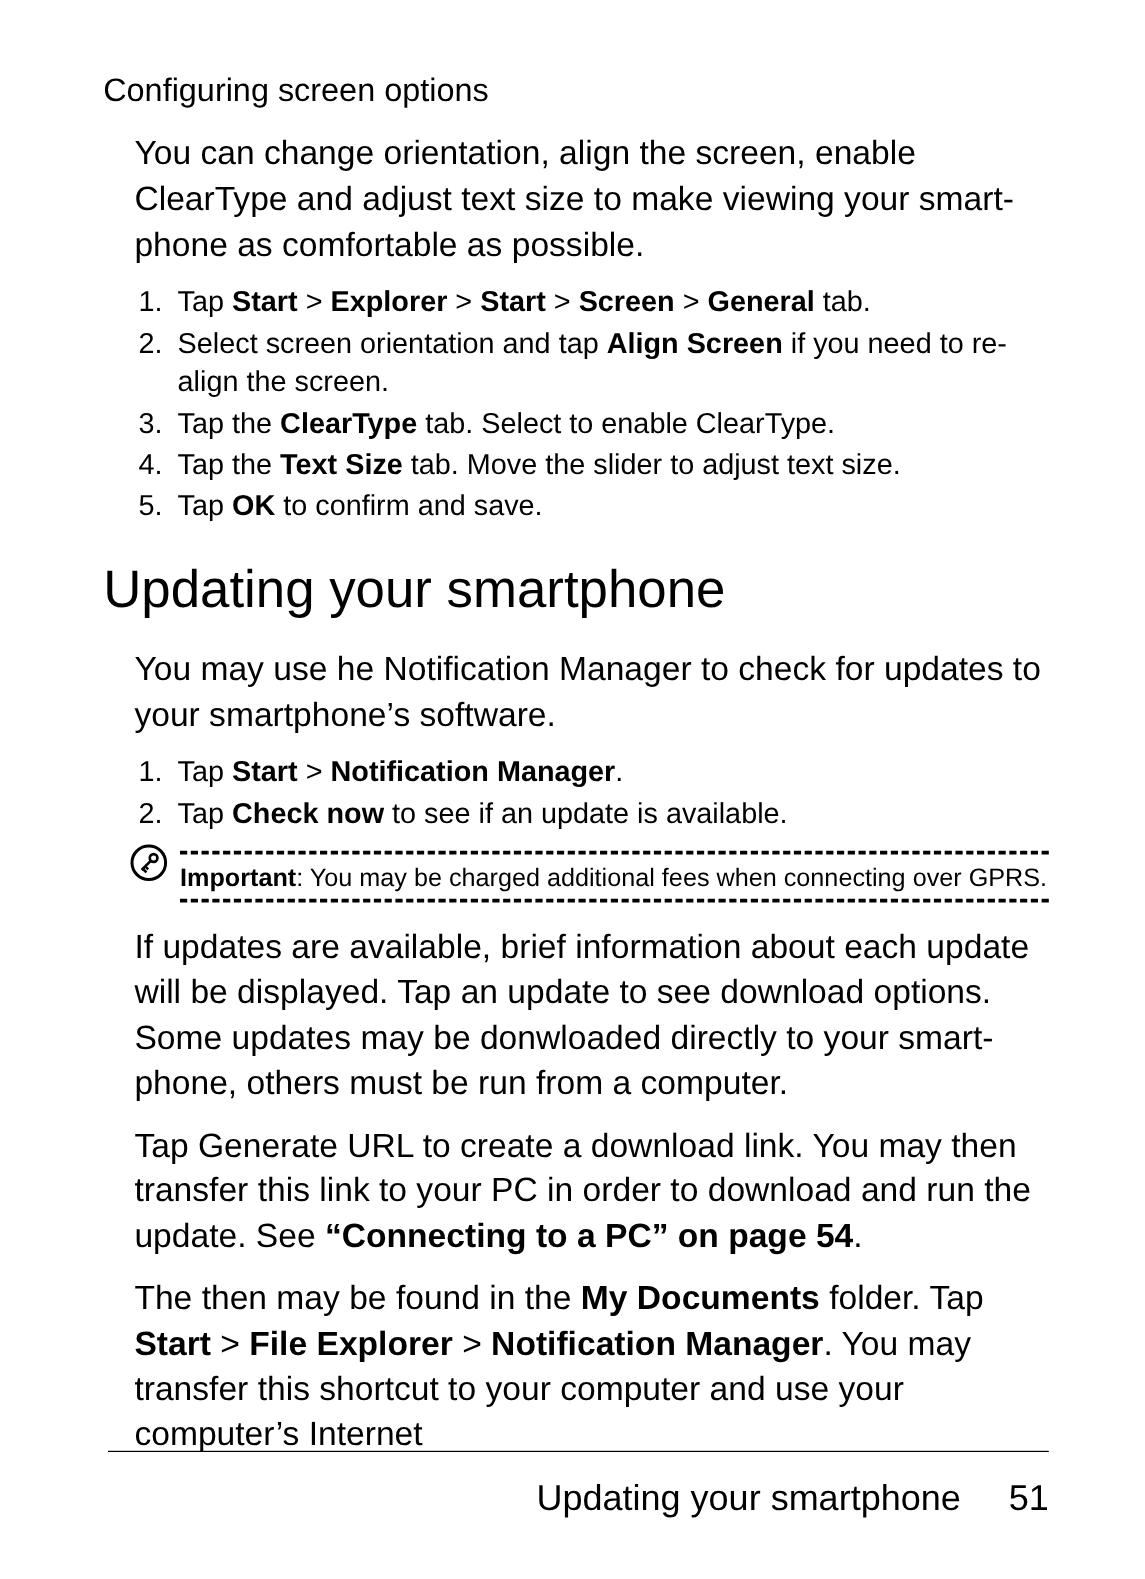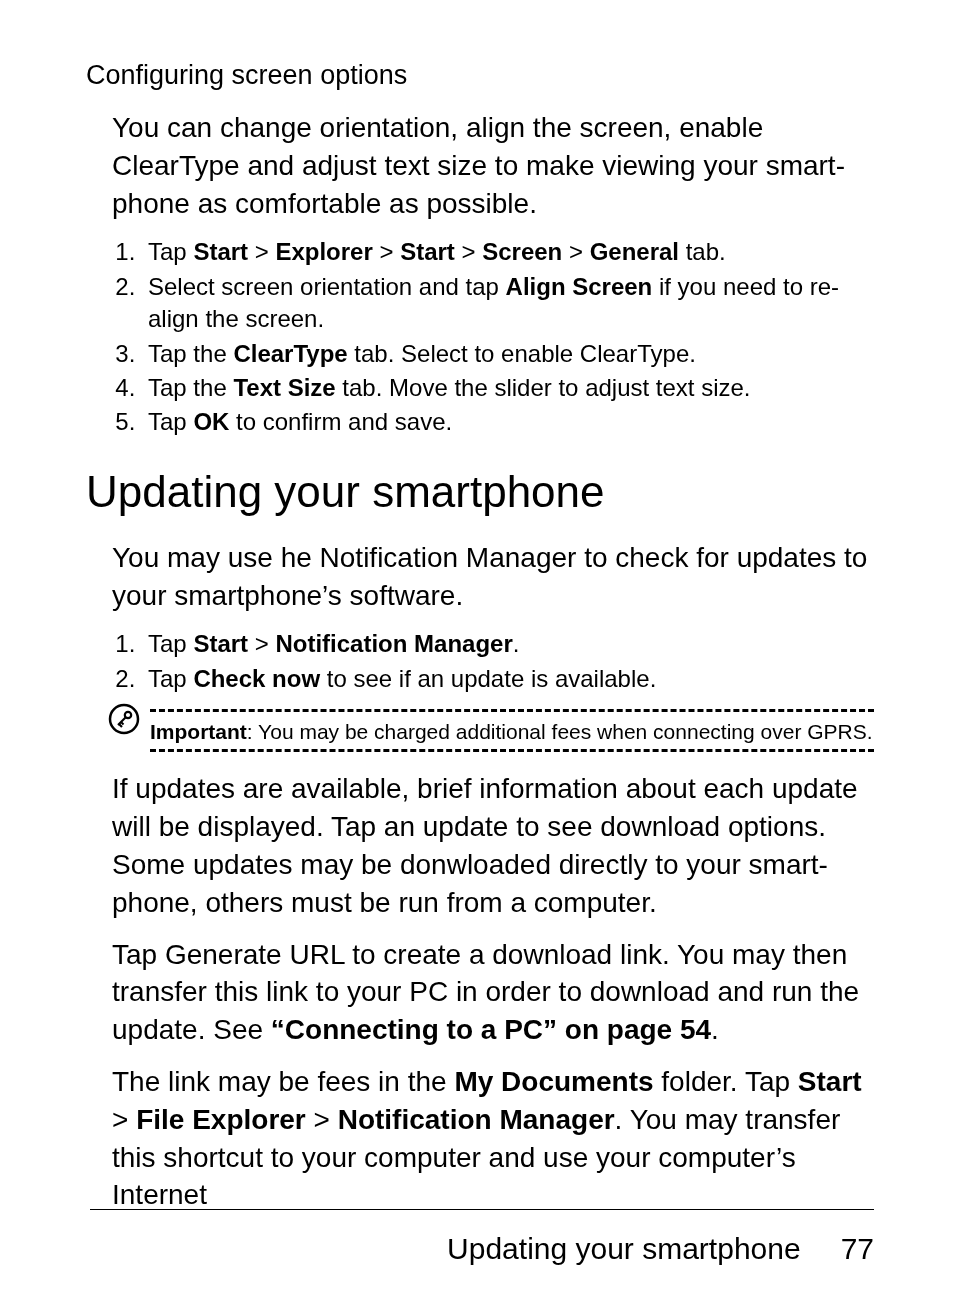--- a/index.html
+++ b/index.html
@@ -104,17 +104,17 @@
   </span>
   <div class="note-inner">
     <b>Important</b><span>: You may be charged additional fees when connecting over GPRS.</span>
   </div>
 </div>
 
 <p class="body">If updates are available, brief information about each update will be displayed. Tap an update to see download options. Some updates may be donwloaded directly to your smart­phone, others must be run from a computer.</p>
 
 <p class="body"><span>Tap Generate URL to create a download link. You may then transfer this link to your PC in order to download and run the update. See </span><b>“Connecting to a PC” on page 54</b><span>.</span></p>
 
-<p class="body"><span>The link may be fees in the </span><b>My Documents</b><span> folder. Tap </span><b>Start</b><span> &gt; </span><b>File Explorer</b><span> &gt; </span><b>Notification Manager</b><span>. You may transfer this shortcut to your computer and use your computer’s Internet</span></p>
+<p class="body"><span>The then may be found in the </span><b>My Documents</b><span> folder. Tap </span><b>Start</b><span> &gt; </span><b>File Explorer</b><span> &gt; </span><b>Notification Manager</b><span>. You may transfer this shortcut to your computer and use your computer’s Internet</span></p>
 
 <div class="footer">
-  <span>Updating your smartphone</span><span class="pg">77</span>
+  <span>Updating your smartphone</span><span class="pg">51</span>
 </div>
 
 </body></html>

